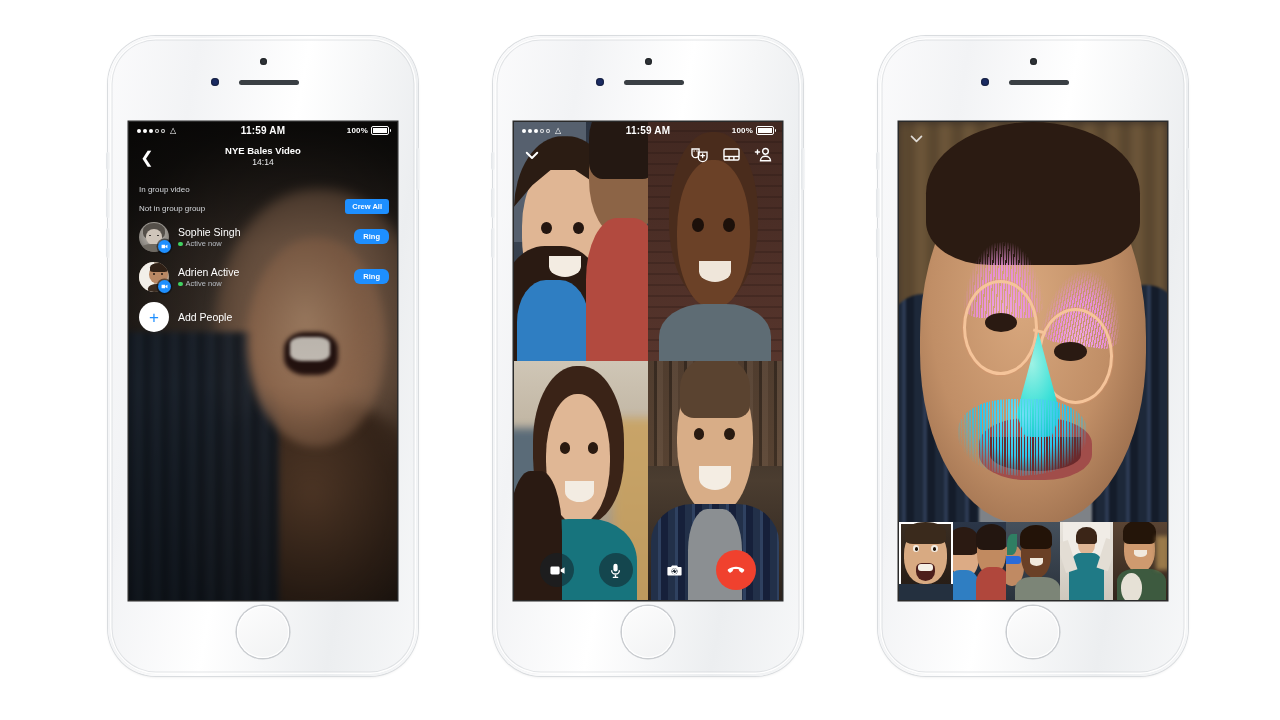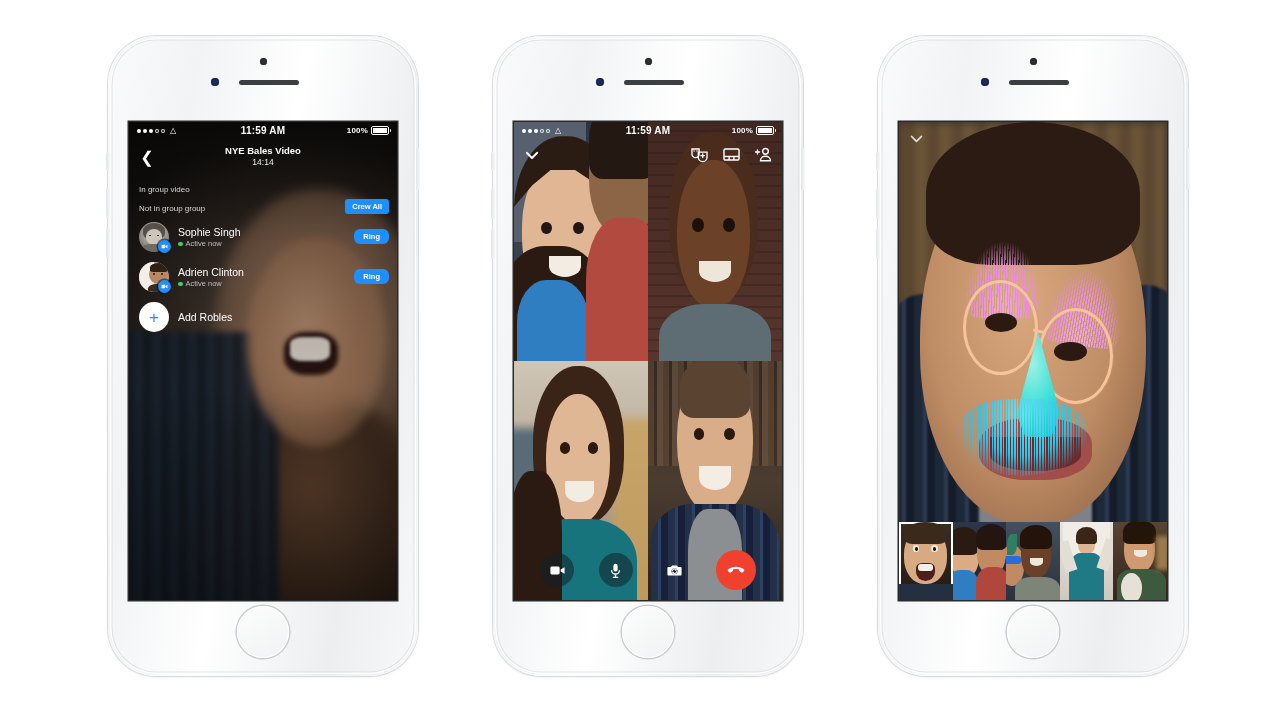--- a/index.html
+++ b/index.html
@@ -217,32 +217,32 @@
               <div style="position:absolute;left:30%;top:72%;width:74%;height:36%;border-radius:40% 40% 0 0;background:#3a2b20;"></div>
             </div>
             <span class="badge">
               <svg viewBox="0 0 24 24" fill="#fff">
                   <path d="M2 6h12v12H2z"></path>
                   <path d="M15 10l7-4v12l-7-4z"></path>
                 </svg>
             </span>
           </div>
           <div>
-            <div class="p1-name">Adrien Clinton</div>
+            <div class="p1-name">Adrien Active</div>
             <div class="p1-sub">
               <span class="dot-green"></span>
               <span>Active now</span>
             </div>
           </div>
           <span class="p1-ring">Ring</span>
         </div>
 
         <div class="p1-row">
           <div class="addpeople">+</div>
-          <div class="p1-name">Add Robles</div>
+          <div class="p1-name">Add People</div>
         </div>
 
       </div>
     </div>
   </div>
 
   <div class="phone" style="left:493px;">
     <div class="body"></div>
     <div class="btn-side btn-mute"></div>
     <div class="btn-side btn-volup"></div>

